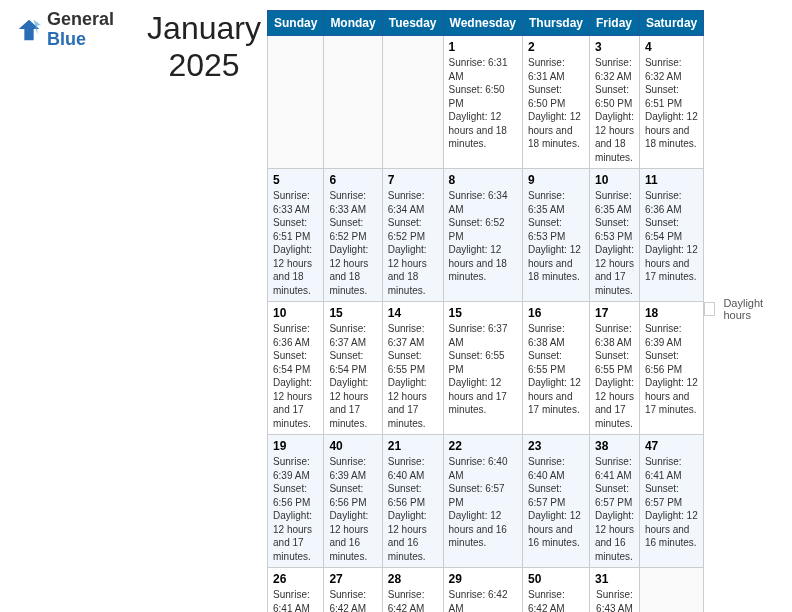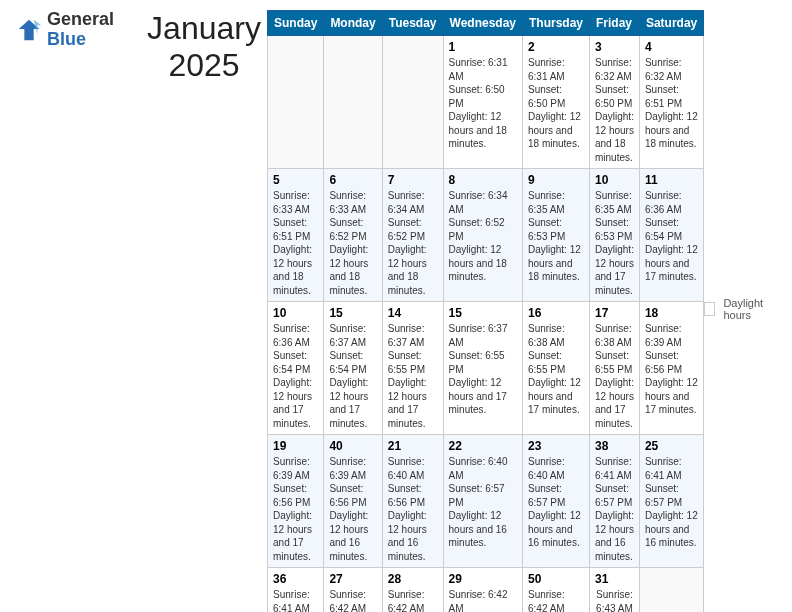--- a/index.html
+++ b/index.html
@@ -291,29 +291,29 @@
 Sunset: 6:57 PM
 Daylight: 12 hours and 16 minutes.</div>
           </td>
           <td>
             <span class="day-num">38</span>
             <div class="day-info" style="white-space: pre-line;">Sunrise: 6:41 AM
 Sunset: 6:57 PM
 Daylight: 12 hours and 16 minutes.</div>
           </td>
           <td>
-            <span class="day-num">25</span>
+            <span class="day-num">47</span>
             <div class="day-info" style="white-space: pre-line;">Sunrise: 6:41 AM
 Sunset: 6:57 PM
 Daylight: 12 hours and 16 minutes.</div>
           </td>
         </tr>
         <tr>
           <td>
-            <span class="day-num">36</span>
+            <span class="day-num">26</span>
             <div class="day-info" style="white-space: pre-line;">Sunrise: 6:41 AM
 Sunset: 6:57 PM
 Daylight: 12 hours and 16 minutes.</div>
           </td>
           <td>
             <span class="day-num">27</span>
             <div class="day-info" style="white-space: pre-line;">Sunrise: 6:42 AM
 Sunset: 6:58 PM
 Daylight: 12 hours and 15 minutes.</div>
           </td>

